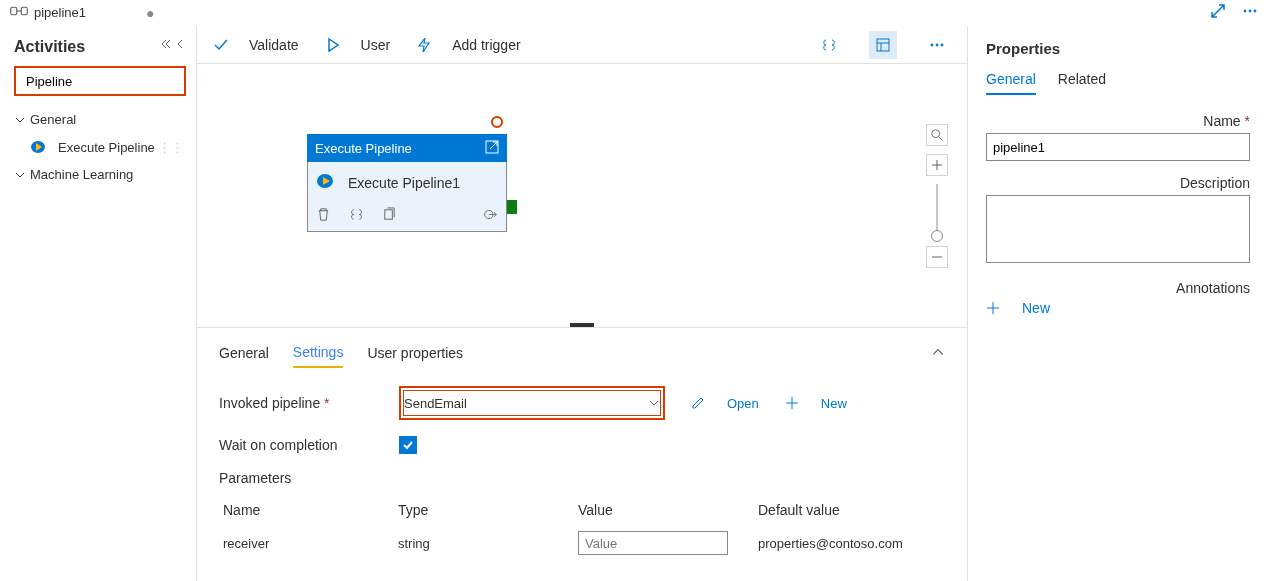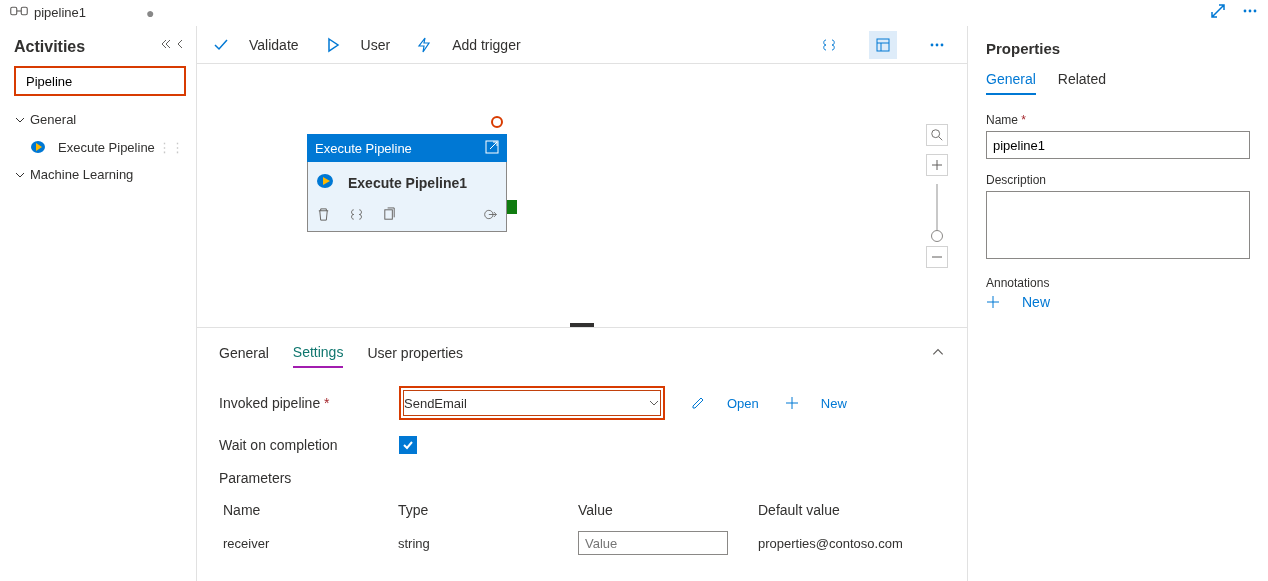--- a/index.html
+++ b/index.html
@@ -47,33 +47,33 @@
 .zoomctl { position: absolute; right: 18px; top: 60px; width: 24px; display: flex; flex-direction: column; align-items: center; gap: 8px; }
 .zoomctl .zbtn { width: 22px; height: 22px; border: 1px solid #d2d2d2; background: #fff; display:flex; align-items:center; justify-content:center; cursor:pointer; color:#605e5c; }
 .zoomctl .track { width: 2px; height: 54px; background: #c8c8c8; position: relative; }
 .zoomctl .handle { width: 12px; height: 12px; border-radius: 50%; background: #fff; border: 1px solid #8a8886; position: absolute; left: -5px; top: 46px; }
 
 .node { position: absolute; left: 110px; top: 70px; width: 200px; }
 .node-status { width: 12px; height: 12px; border: 2px solid #d83b01; border-radius: 50%; position: absolute; right: 4px; top: -18px; background:#fff; }
 .node-head { background: #0078d4; color: #fff; height: 28px; display: flex; align-items: center; padding: 0 8px; font-size: 13px; justify-content: space-between; }
 .node-head svg { width:14px; height:14px; fill:#fff; }
 .node-body { border: 1px solid #8a8886; border-top: none; background: #eaf3fb; padding: 10px 8px 6px 8px; position:relative; }
-.node-main { display: flex; align-items: center; gap: 8px; padding-bottom: 10px; font-weight: bold; }
+.node-main { display: flex; align-items: center; gap: 8px; padding-bottom: 10px; }
 .node-foot { display: flex; align-items: center; gap: 18px; padding-top: 4px; color:#605e5c; }
 .node-foot svg { width:15px; height:15px; cursor:pointer; }
 .node-foot .foot-right { margin-left: auto; }
 .node-port { width: 10px; height: 14px; background: #107c10; position: absolute; right: -11px; top: 38px; }
 
 .gripbar { position:absolute; left:50%; transform:translateX(-50%); bottom:0; width:24px; height:4px; background:#323130;}
 
 
 .settings { border-top: 1px solid #e1e1e1; padding: 10px 22px 20px 22px; }
 .set-tabs { display: flex; gap: 24px; border-bottom: 0; margin-bottom: 18px; align-items:center; }
 .set-tabs .stab { padding: 6px 0; font-size: 14px; cursor: pointer; color: #323130; }
-.set-tabs .stab.active { color: #0f766e; border-bottom: 2px solid #a21caf; }
+.set-tabs .stab.active { color: #3b82f6; border-bottom: 2px solid #eab308; }
 .set-tabs .collapse-up { margin-left: auto; color:#605e5c; }
 .row { display: flex; align-items: center; margin-bottom: 16px; }
 .row .lbl { width: 180px; font-size: 14px; }
 .req { color: #a4262c; }
 .select-wrap { border: 2px solid #d83b01; padding: 2px; }
 .select-inner { width: 258px; height: 26px; border: 1px solid #c2410c; display: flex; align-items: center; padding: 0 0; justify-content: space-between; background:#fff; cursor:pointer; }
 .link-act { display:flex; align-items:center; gap:22px; color:#0078d4; margin-left: 26px; cursor:pointer; }
 .link-act svg { width:14px; height:14px; }
 .chk { width: 18px; height: 18px; background: #0078d4; display:flex; align-items:center; justify-content:center; }
 .chk svg { width:12px; height:12px; stroke:#fff; stroke-width:2; fill:none; }
@@ -83,21 +83,21 @@
 .ptable .phead { color: #323130; border-bottom: 1px solid transparent; font-weight: 400; }
 .ptable .phead div { font-size: 14px; }
 .ptable input { width: 150px; height: 24px; border: 1px solid #8a8886; padding: 0 6px; font-size: 13px; }
 
 
 .props { width: 300px; padding: 14px 18px; font-size: 14px; }
 .props h3 { font-size: 15px; font-weight: 600; margin-bottom: 14px; }
 .ptab-row { display: flex; gap: 22px; margin-bottom: 18px; }
 .ptab-row .ptab { padding-bottom: 6px; cursor:pointer; }
 .ptab-row .ptab.active { color: #0078d4; border-bottom: 2px solid #0078d4; }
-.plabel { font-size: 12px; margin-bottom: 4px; }
+.plabel { font-size: 14px; margin-bottom: 4px; text-align: right; }
 .props input.pinput { width: 100%; height: 28px; border: 1px solid #8a8886; padding: 0 6px; margin-bottom: 14px; font-size: 13px; }
 .props textarea { width: 100%; height: 68px; border: 1px solid #8a8886; padding: 4px 6px; margin-bottom: 14px; resize: none; font-size: 13px; }
 
 .pipe-icon-svg { width:18px; height:14px; }
 </style>
 </head>
 <body>
 
 <div class="tabrow">
   <span class="tab-icon">

